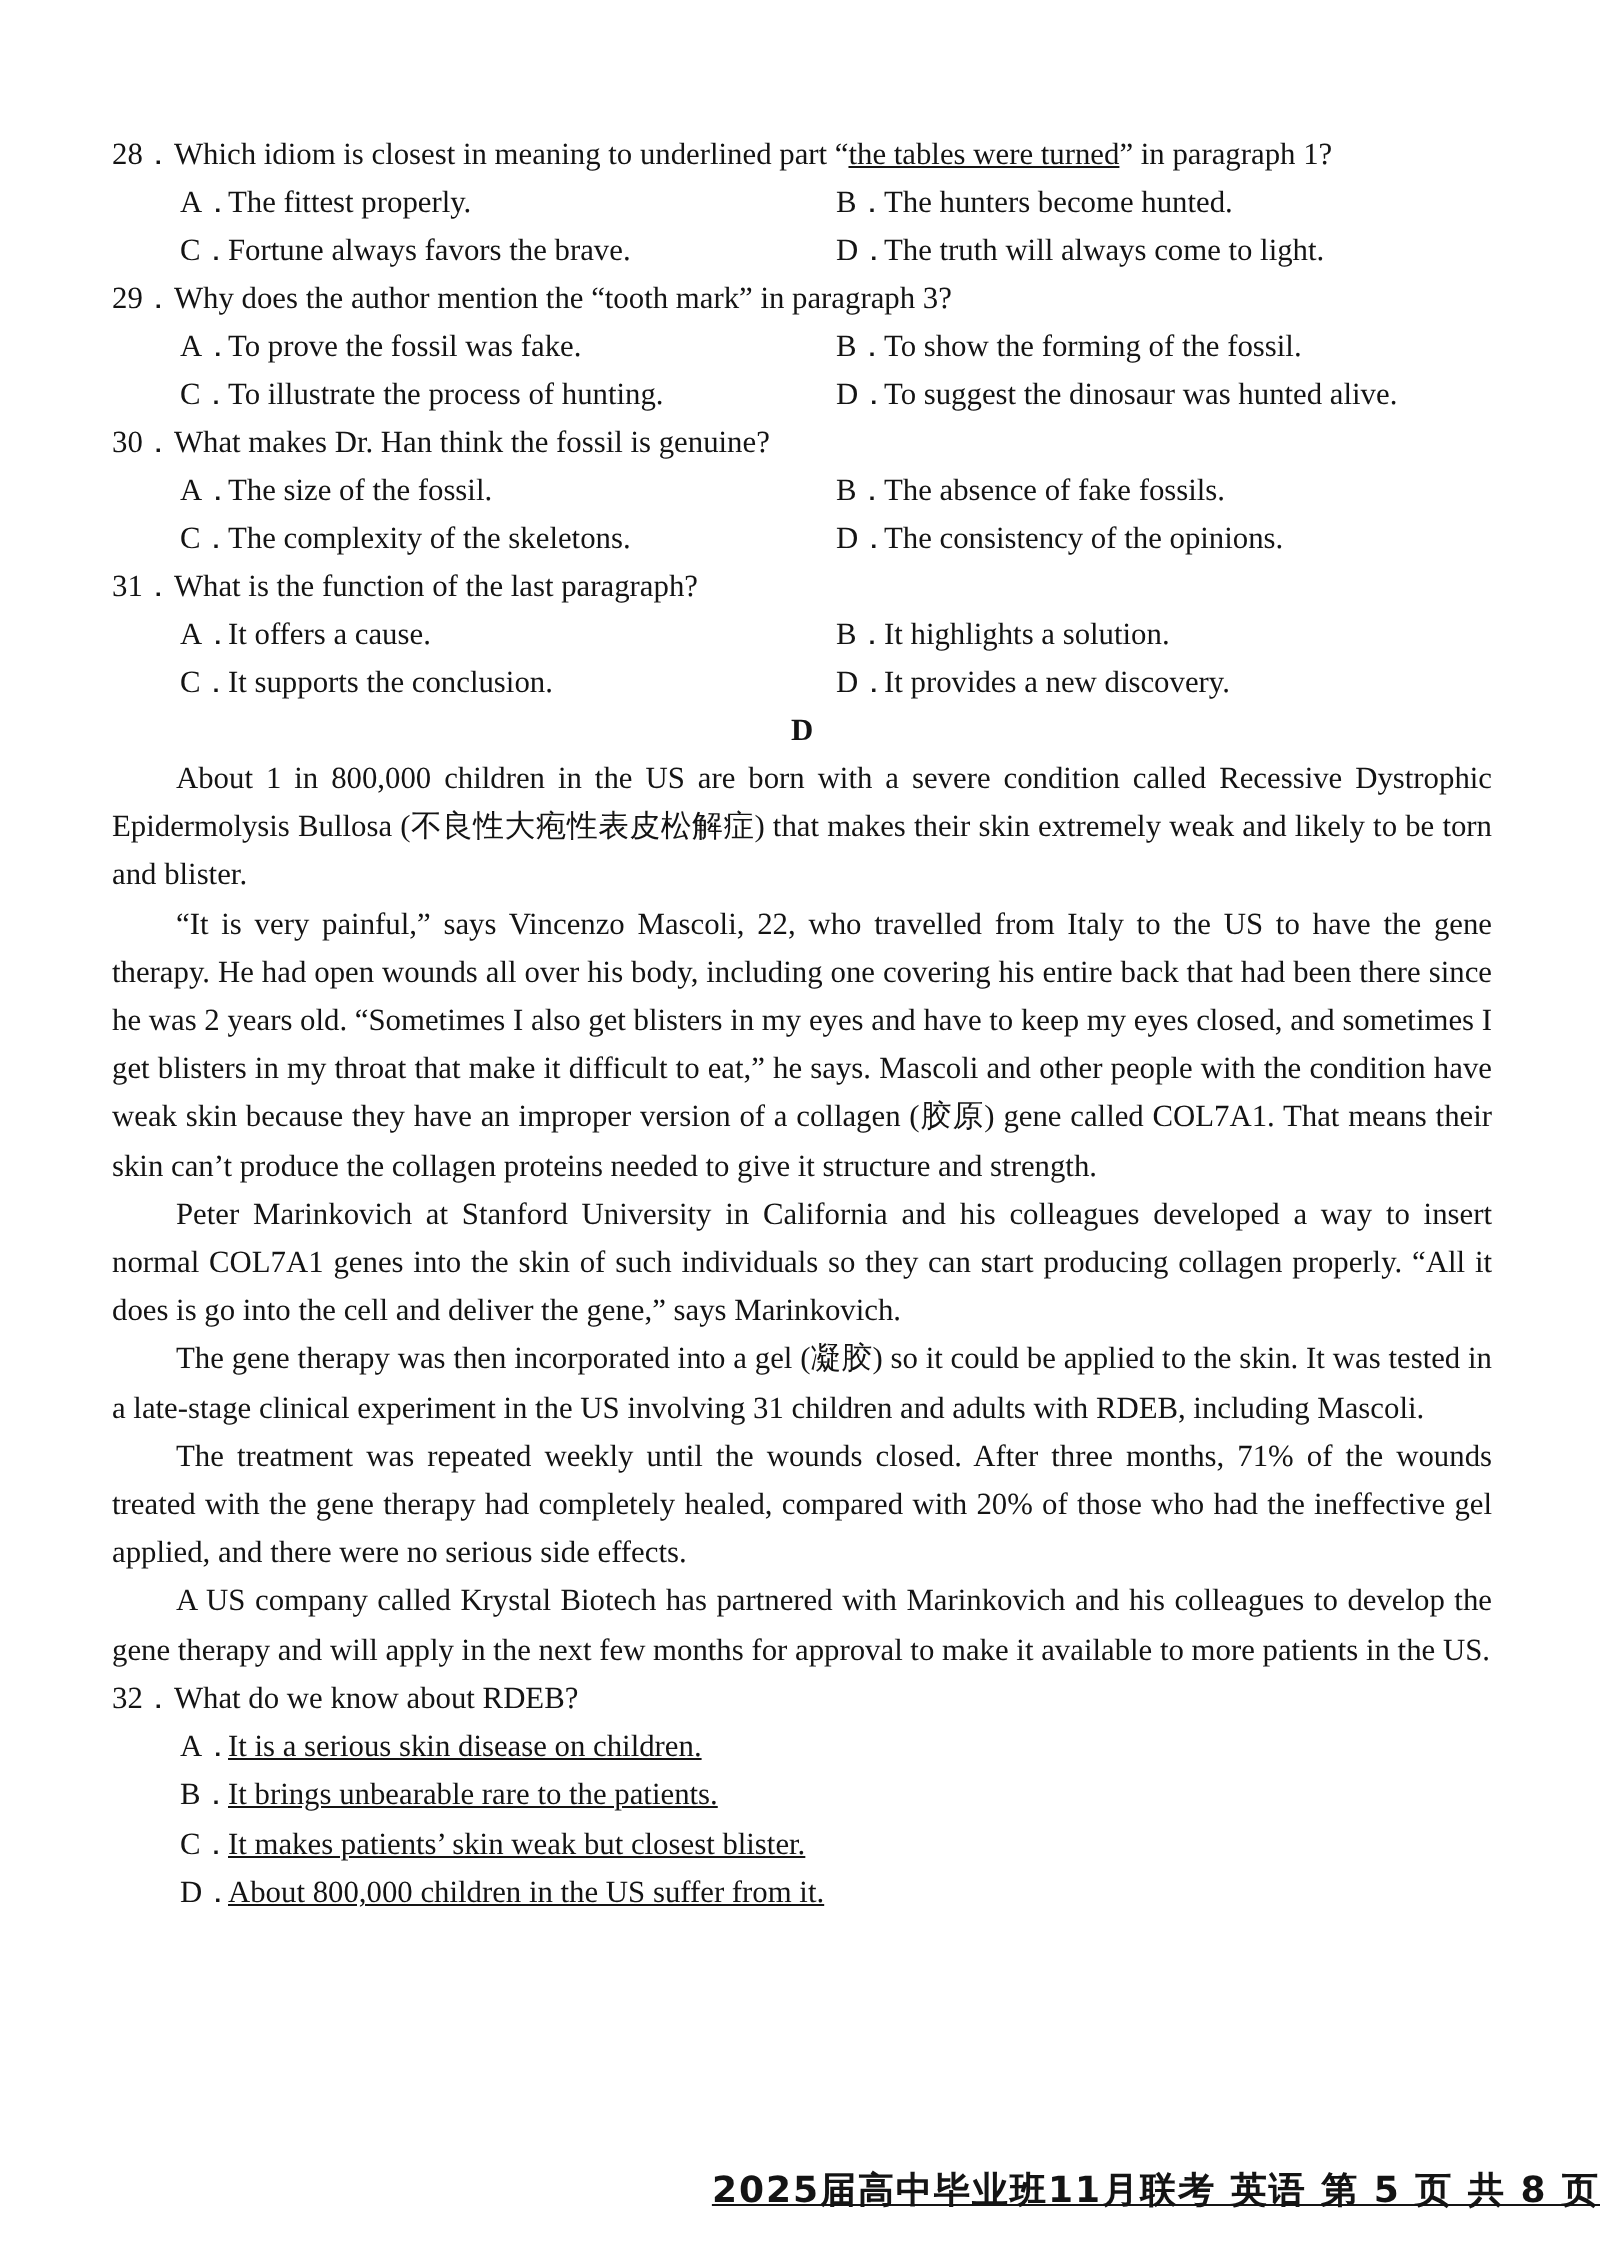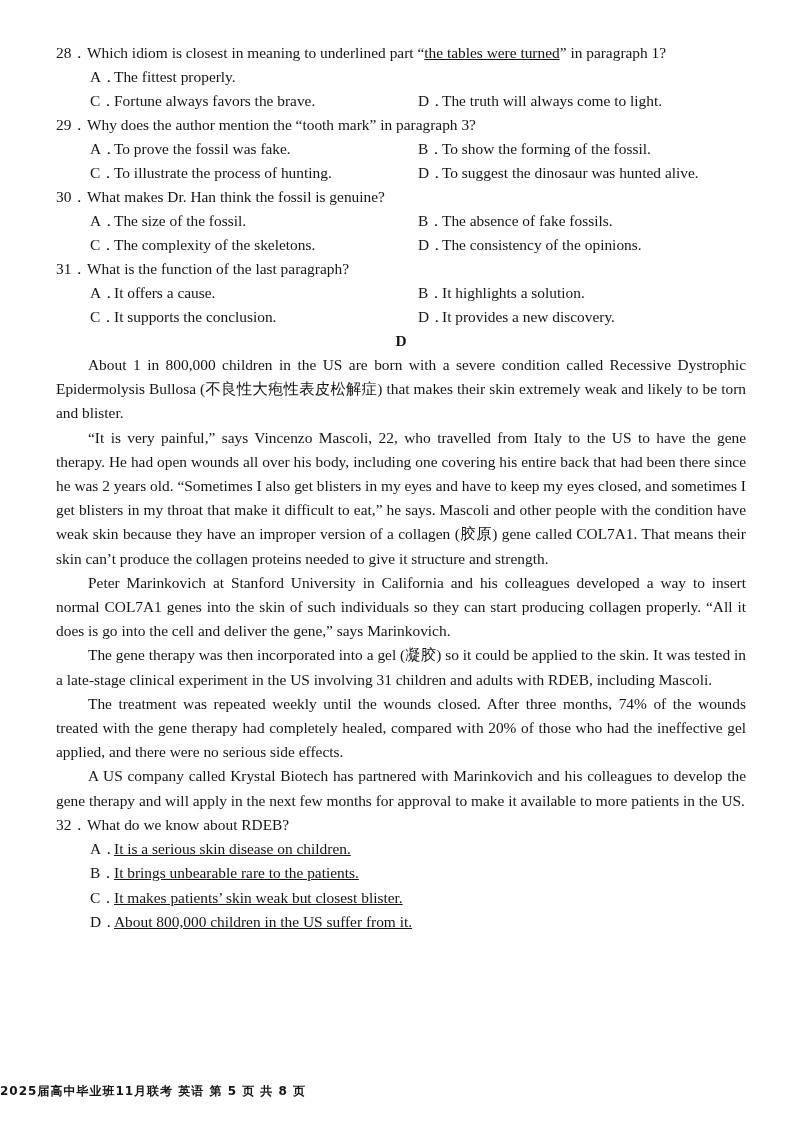--- a/index.html
+++ b/index.html
@@ -1,51 +1,52 @@
 <!DOCTYPE html>
 <html><head>
 <meta charset="utf-8">
 <style>
   html, body { margin: 0; padding: 0; background: #ffffff; }
   body {
     width: 800px; height: 1131px; position: relative; overflow: hidden;
     font-family: "Liberation Serif", "DejaVu Serif", serif;
     color: #141414; font-size: 15.4px;
   }
-  .page { position: absolute; left: 56px; top: 41px; width: 690px; }
+  .page { position: absolute; left: 56px; top: 66px; width: 690px; }
   .q { line-height: 24px; }
   .q-stem { display: flex; white-space: nowrap; }
   .q-num { width: 31px; flex: none; }
   .opts { padding-left: 34px; }
   .opt-row { display: flex; line-height: 24px; }
   .opt { width: 333px; white-space: nowrap; }
   .opt-full { line-height: 24.5px; white-space: nowrap; text-decoration: underline; }
   .opt-letter { display: inline-block; width: 24px; }
   .u { text-decoration: underline; margin-top: 31px; }
   .section-title { text-align: center; font-weight: bold; line-height: 24px; margin: 0; }
   .para { text-align: justify; line-height: 24.2px; text-indent: 32px; margin: 0; }
   .footer {
-    position: absolute; left: 0; right: 0; top: 1083px; text-align: left;
+    position: absolute; left: 0; right: 0; top: 1083px; text-align: right;
     font-family: "DejaVu Sans", "Liberation Sans", sans-serif;
-    font-weight: bold; font-size: 12px; letter-spacing: 1px;
+    font-weight: bold; font-size: 18px; letter-spacing: 1px; text-decoration: underline;
   }
 </style>
 </head>
 <body>
 
 <div class="page">
 
   <div class="q">
     <div class="q-stem">
       <span class="q-num">28．</span>
       <span><span>Which idiom is closest in meaning to underlined part “</span><span class="u">the tables were turned</span><span>” in paragraph 1?</span></span>
     </div>
     <div class="opts">
       <div class="opt-row">
         <div class="opt"><span class="opt-letter">A．</span><span>The fittest properly.</span></div>
+        <div class="opt"><span class="opt-letter">B．</span><span>The hunters become hunted.</span></div>
       </div>
       <div class="opt-row">
         <div class="opt"><span class="opt-letter">C．</span><span>Fortune always favors the brave.</span></div>
         <div class="opt"><span class="opt-letter">D．</span><span>The truth will always come to light.</span></div>
       </div>
     </div>
   </div>
 
   <div class="q">
     <div class="q-stem">
@@ -97,21 +98,21 @@
       </div>
     </div>
   </div>
 
   <div class="section-title">D</div>
   <div>
     <p class="para">About 1 in 800,000 children in the US are born with a severe condition called Recessive Dystrophic Epidermolysis Bullosa (不良性大疱性表皮松解症) that makes their skin extremely weak and likely to be torn and blister.</p>
     <p class="para">“It is very painful,” says Vincenzo Mascoli, 22, who travelled from Italy to the US to have the gene therapy. He had open wounds all over his body, including one covering his entire back that had been there since he was 2 years old. “Sometimes I also get blisters in my eyes and have to keep my eyes closed, and sometimes I get blisters in my throat that make it difficult to eat,” he says. Mascoli and other people with the condition have weak skin because they have an improper version of a collagen (胶原) gene called COL7A1. That means their skin can’t produce the collagen proteins needed to give it structure and strength.</p>
     <p class="para">Peter Marinkovich at Stanford University in California and his colleagues developed a way to insert normal COL7A1 genes into the skin of such individuals so they can start producing collagen properly. “All it does is go into the cell and deliver the gene,” says Marinkovich.</p>
     <p class="para">The gene therapy was then incorporated into a gel (凝胶) so it could be applied to the skin. It was tested in a late-stage clinical experiment in the US involving 31 children and adults with RDEB, including Mascoli.</p>
-    <p class="para">The treatment was repeated weekly until the wounds closed. After three months, 74% of the wounds treated with the gene therapy had completely healed, compared with 20% of those who had the ineffective gel applied, and there were no serious side effects.</p>
+    <p class="para">The treatment was repeated weekly until the wounds closed. After three months, 71% of the wounds treated with the gene therapy had completely healed, compared with 20% of those who had the ineffective gel applied, and there were no serious side effects.</p>
     <p class="para">A US company called Krystal Biotech has partnered with Marinkovich and his colleagues to develop the gene therapy and will apply in the next few months for approval to make it available to more patients in the US.</p>
   </div>
 
   <div class="q">
     <div class="q-stem">
       <span class="q-num">32．</span>
       <span>What do we know about RDEB?</span>
     </div>
     <div class="opts">
       <div class="opt-full"><span class="opt-letter">A．</span><span>It is a serious skin disease on children.</span></div>

